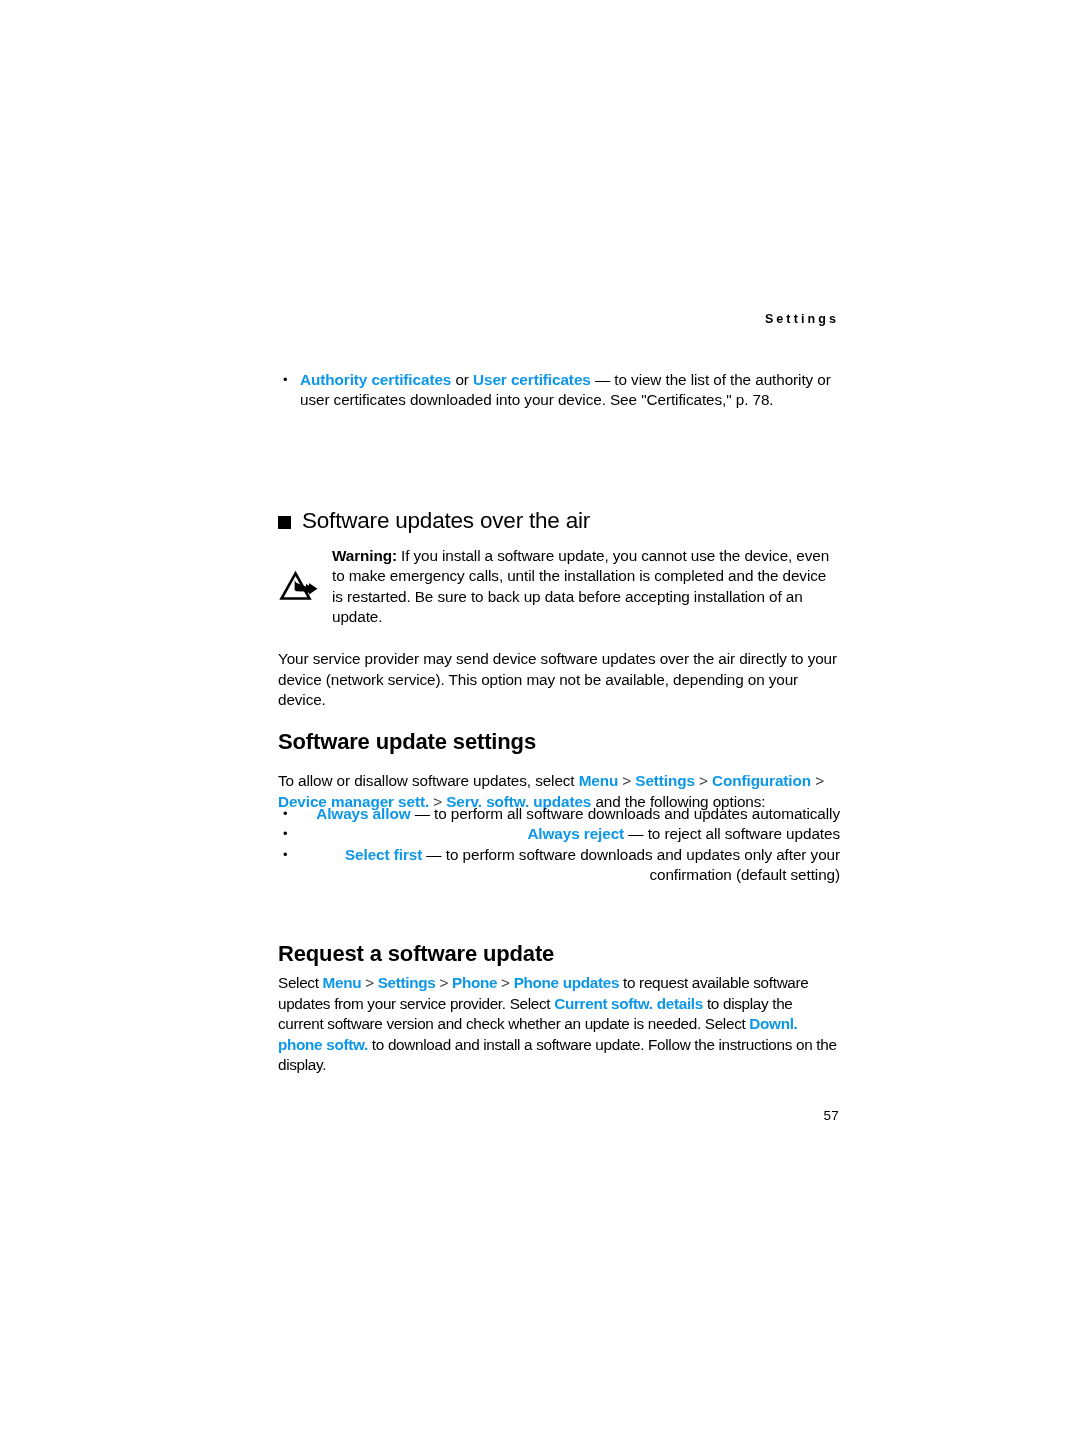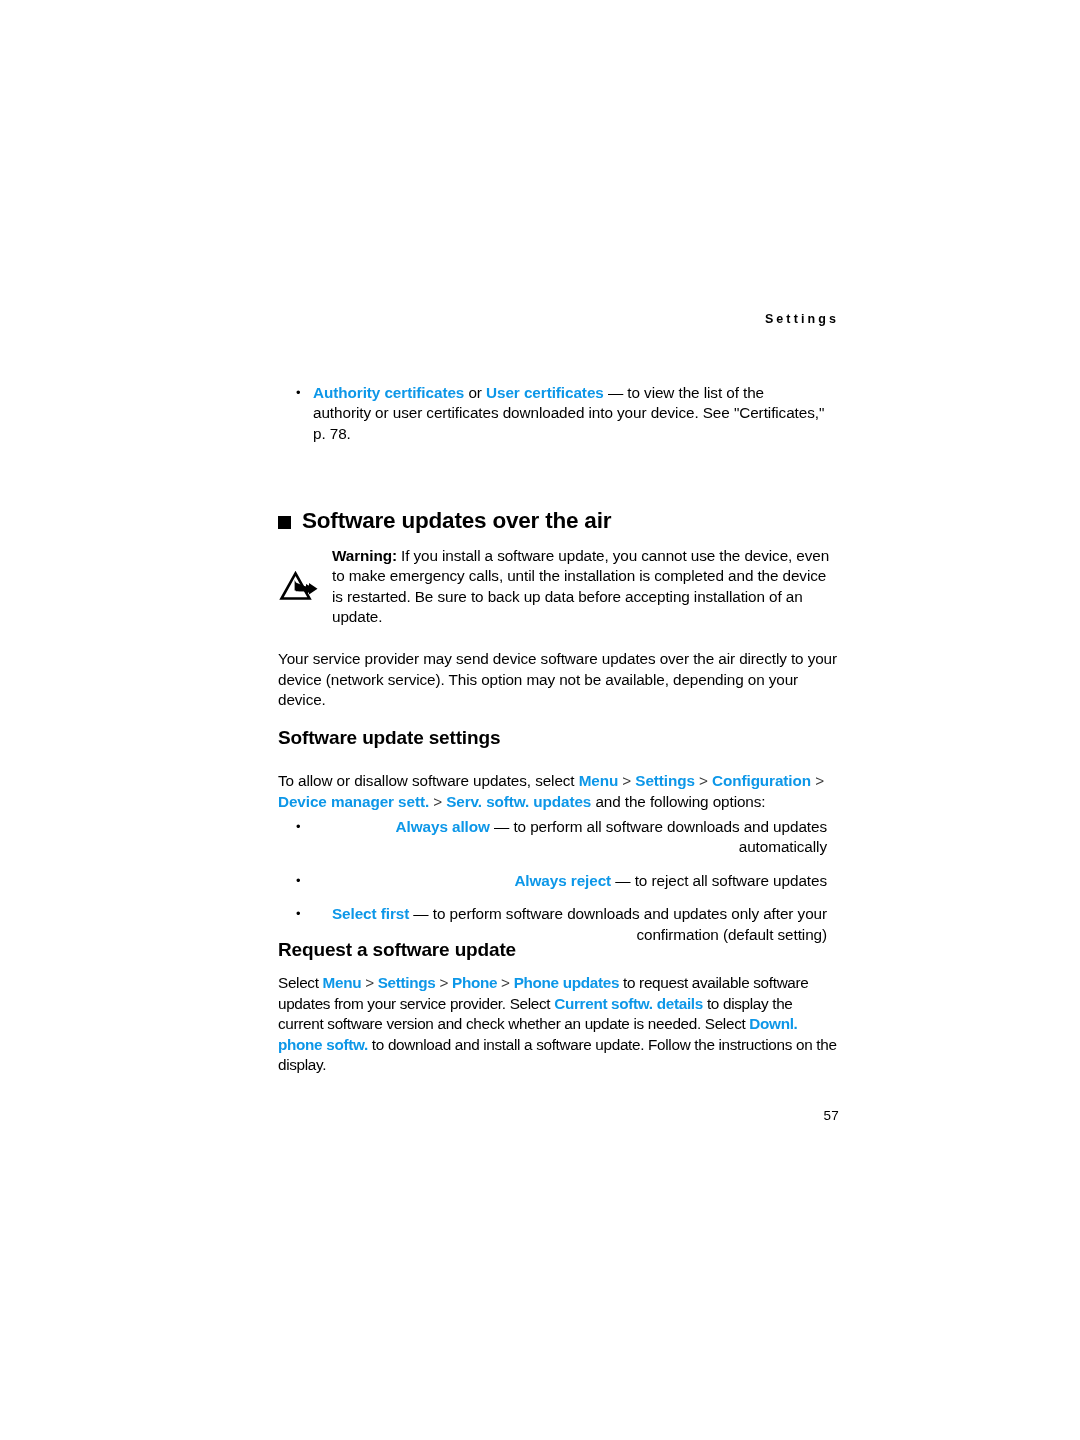--- a/index.html
+++ b/index.html
@@ -38,21 +38,21 @@
   ul.bullets {
     list-style: none;
     margin: 0;
     padding: 0;
   }
   ul.bullets > li {
     position: relative;
     padding-left: 22px;
     font-size: 15.3px;
     line-height: 20.4px;
-    margin: 13px;
+    margin: 0;
     letter-spacing: -0.08px;
   }
   ul.bullets > li::before {
     content: "\2022";
     position: absolute;
     left: 5px;
     top: 0;
     font-size: 13px;
     line-height: 20.4px;
     color: #000;
@@ -69,21 +69,21 @@
   .sep {
     color: #3a3a3a;
     font-weight: normal;
   }
 
   
   .section-heading {
     display: flex;
     align-items: center;
     font-size: 22.5px;
-    font-weight: bold;
+    font-weight: normal;
     letter-spacing: -0.2px;
     margin: 0;
     position: absolute;
     left: 278px;
     top: 508px;
     white-space: nowrap;
   }
   .sq {
     display: inline-block;
     width: 13px;
@@ -130,21 +130,21 @@
     letter-spacing: -0.1px;
   }
   .para.cond {
     letter-spacing: -0.32px;
   }
 
   
   .sub-heading {
     position: absolute;
     left: 278px;
-    font-size: 19px;
+    font-size: 22px;
     font-weight: bold;
     letter-spacing: -0.15px;
     white-space: nowrap;
   }
 
   
   #intro-list     { position: absolute; left: 278px; top: 370px;  width: 560px; }
   #para-provider  { top: 634px; }
   #head-settings  { top: 711px; }
   #para-allow     { top: 756px; }

